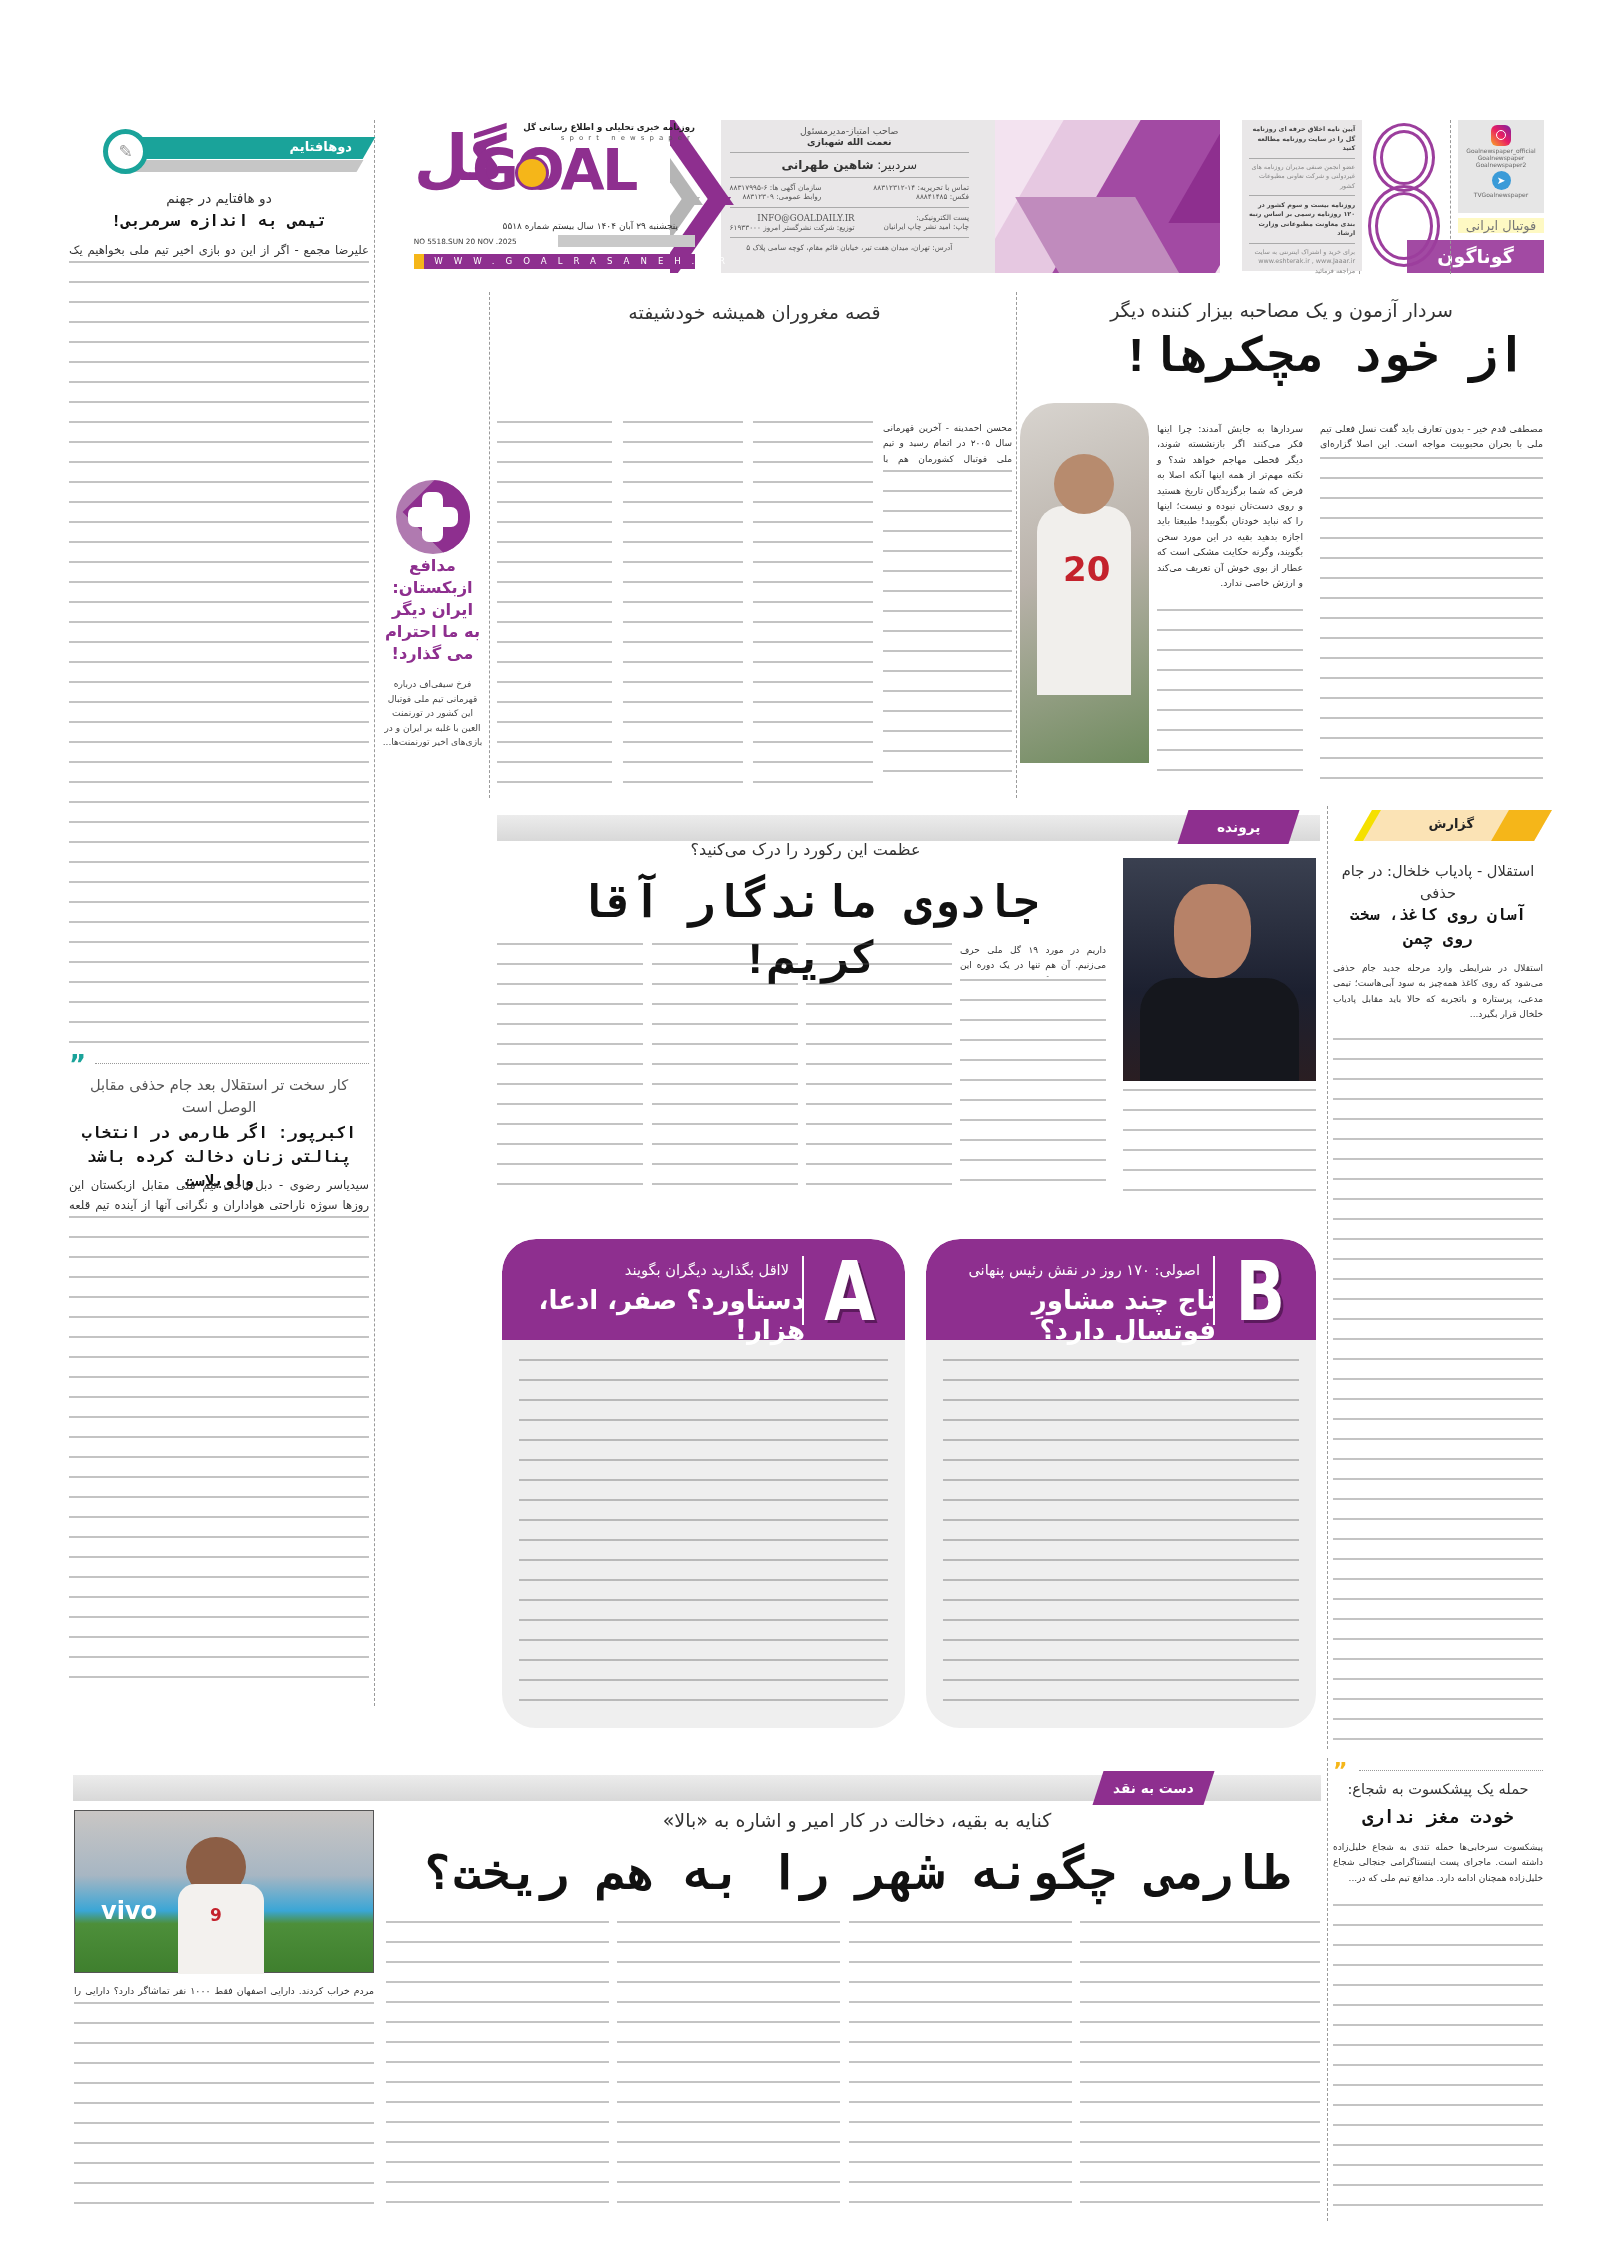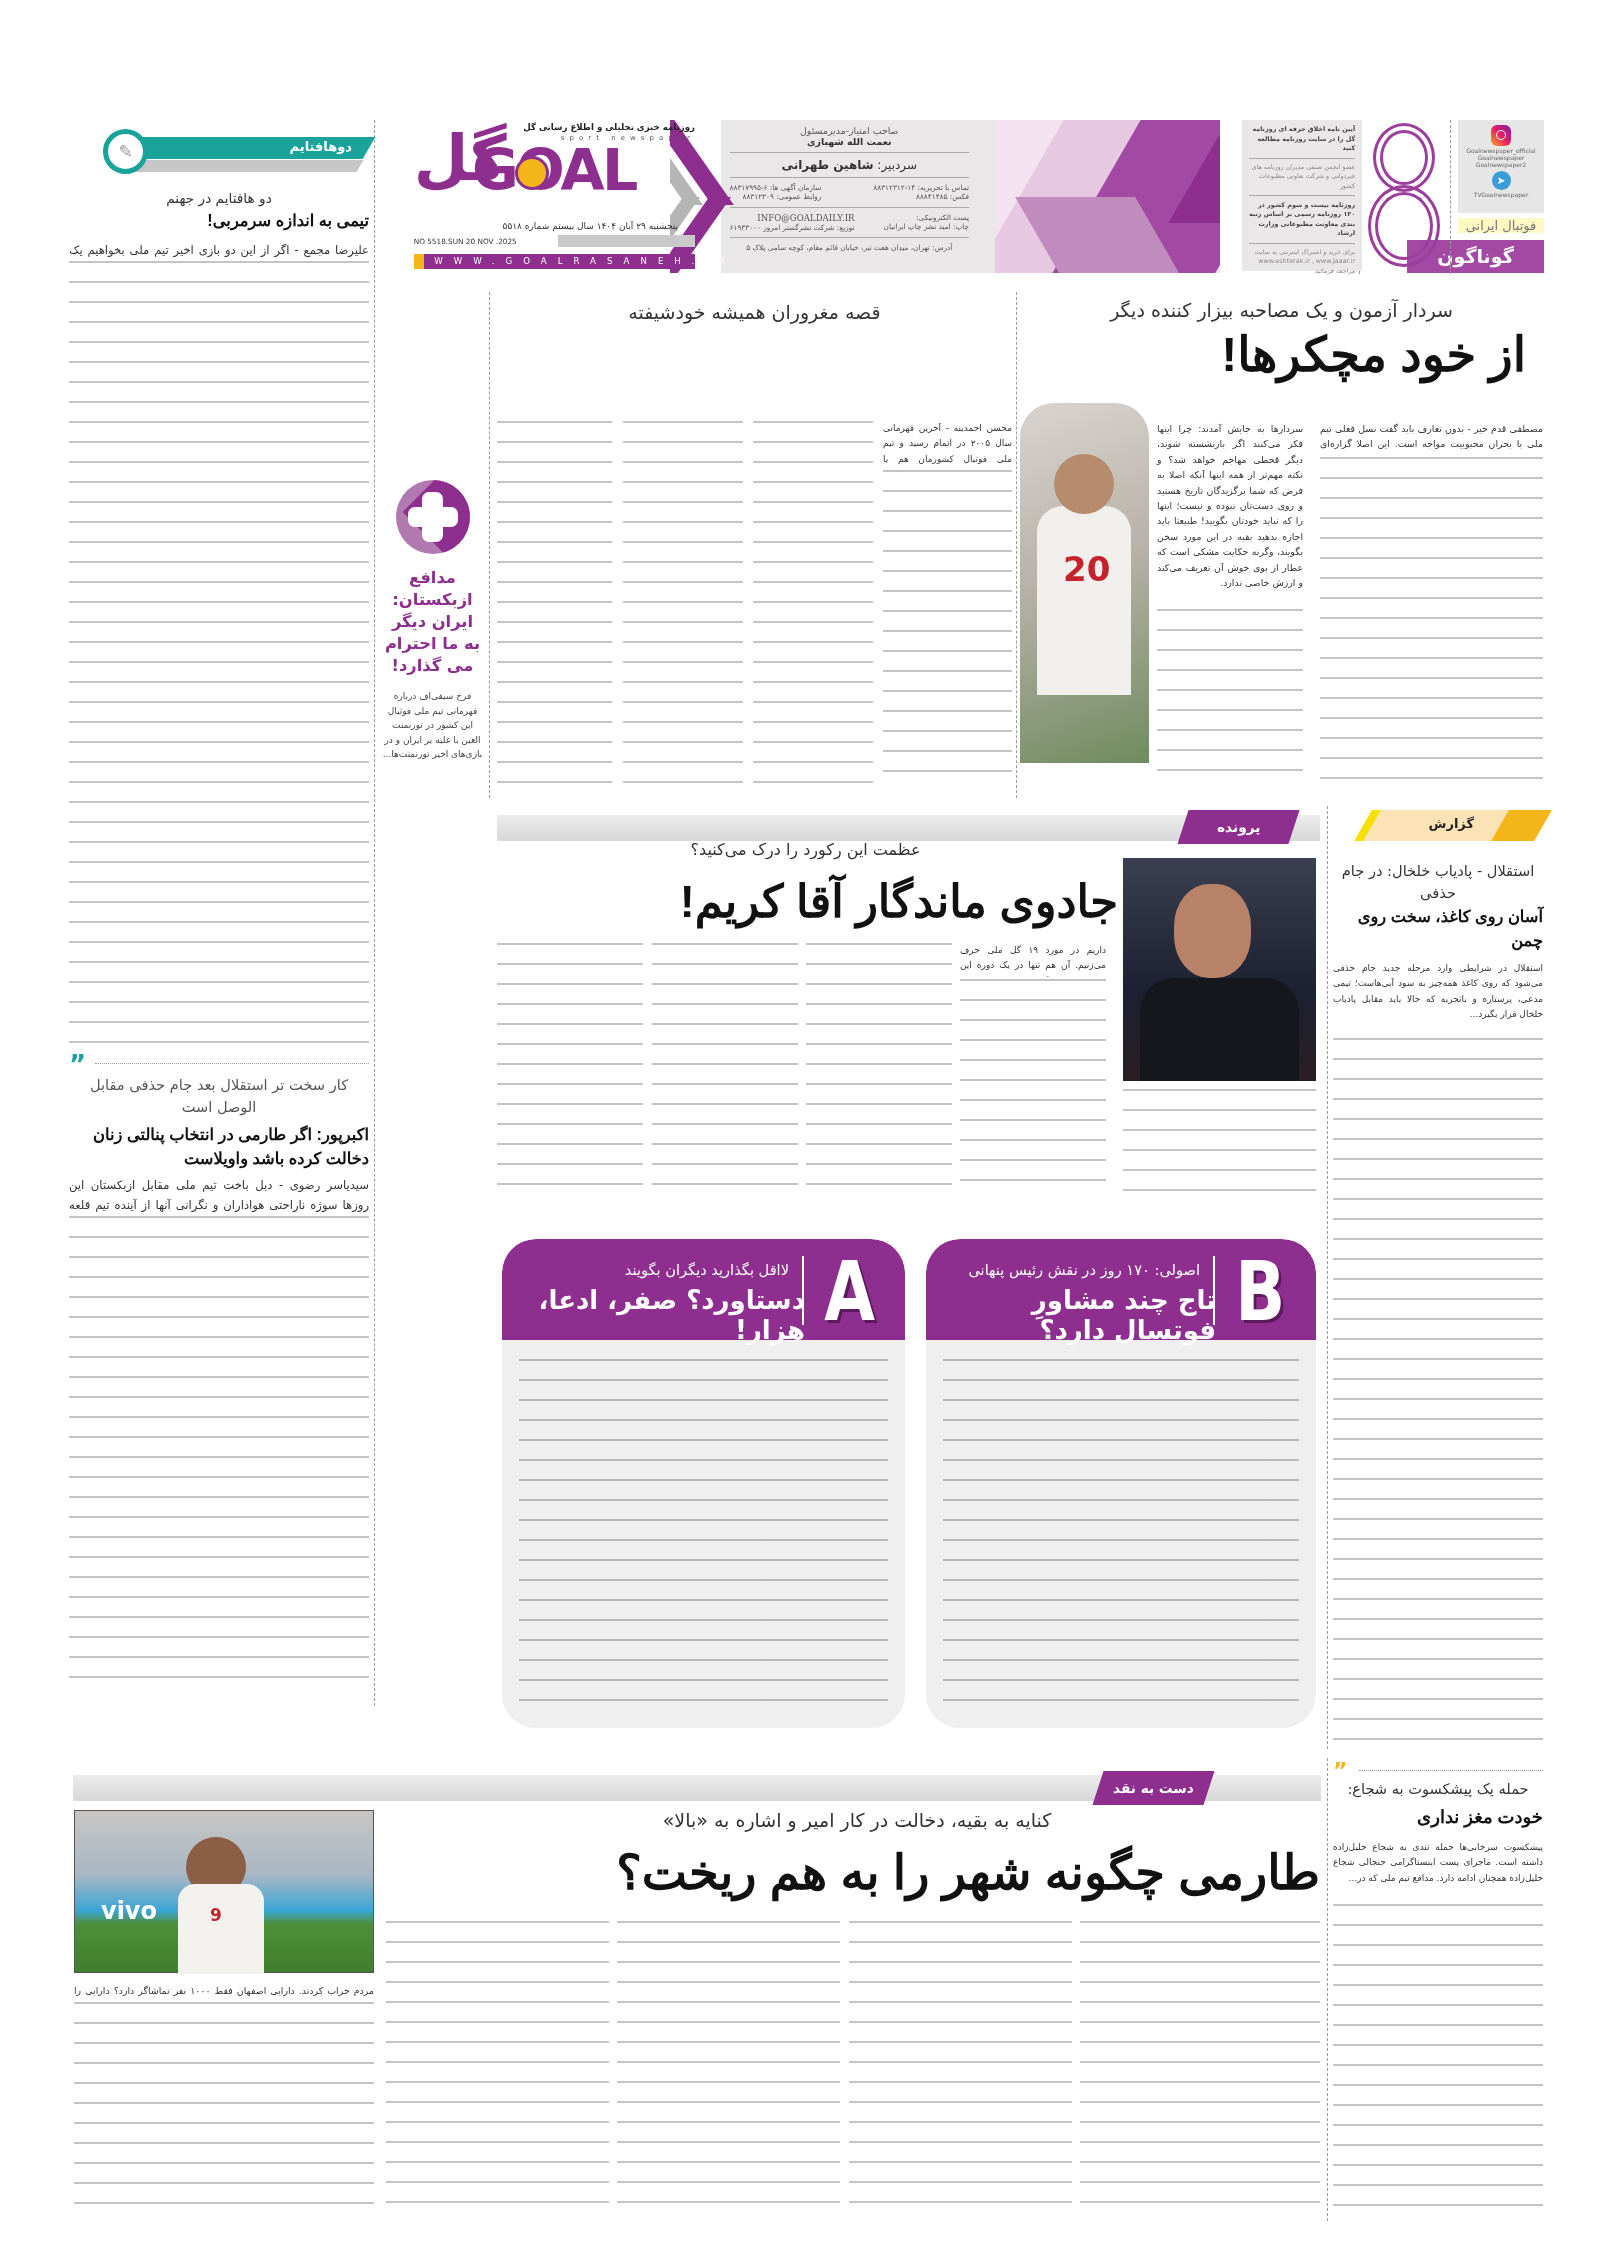--- a/index.html
+++ b/index.html
@@ -4,21 +4,21 @@
 <style>
   * { box-sizing: border-box; margin: 0; padding: 0; }
   html, body { width: 1621px; height: 2261px; background: #fff; overflow: hidden; }
   body { font-family: "DejaVu Sans", sans-serif; color: #222; direction: rtl; position: relative; }
   .abs { position: absolute; }
   .dash-v { position: absolute; width: 0; border-left: 1.7px dashed #9a9a9a; }
   .dash-h { position: absolute; height: 0; border-top: 1.7px dashed #9a9a9a; }
   .body-text { font-size: 11.6px; line-height: 20px; text-align: justify; color: #333; font-family: "DejaVu Sans", sans-serif; }
   .lines { position: absolute; background-image: repeating-linear-gradient(to bottom, #555 0 1.7px, transparent 1.7px 20px); opacity: .35; }
   .kicker { font-family: "DejaVu Sans", sans-serif; color: #333; text-align: center; }
-  .headline { font-family: Liberation Sans, sans-serif; font-weight: 900; color: #111; text-align: right; letter-spacing: -0.9px; }
+  .headline { font-family: Liberation Mono, monospace; font-weight: 900; color: #111; text-align: center; letter-spacing: -0.9px; }
   .purple { color: #8e2f8f; }
 
   
   .mast-box { background: #e9e7e8; }
   .social { background:#e6e6e6; }
   .tag-purple { background:#8e2f8f; color:#fff; font-weight:bold; }
   .photo { background: linear-gradient(160deg,#d8d4cf 0%,#b9b2aa 45%,#6f8b5e 100%); overflow:hidden; }
   .photo-dark { background: linear-gradient(180deg,#3a4050 0%,#1c2030 60%,#2a1e22 100%); }
   .pitch { background: linear-gradient(180deg,#c9c6c4 0%,#a7b6c3 40%,#3aa6d6 62%,#4d8f3a 70%,#3f7f2e 100%); }
 
@@ -155,21 +155,21 @@
   <div class="body-text" style="position:absolute; left:0; right:0; top:1055px; height:39px; overflow:hidden;">سیدیاسر رضوی - دبل باخت تیم ملی مقابل ازبکستان این روزها سوژه ناراحتی هواداران و نگرانی آنها از آینده تیم قلعه نویی در جام جهانی است...</div>
   <div class="lines" style="left:0; right:0; top:1096px; height:480px;"></div>
 </div>
 
 <div class="abs" style="left:382px; top:480px; width:101px; height:343px;">
   <div style="margin:0 auto; width:74px; height:74px; border-radius:50%; background:#b07ab0; position:relative; overflow:hidden;">
     <div style="position:absolute; right:-17px; bottom:-17px; width:60px; height:94px; background:#8e2f8f; transform:rotate(-45deg);"></div>
     <div style="position:absolute; left:26.6px; top:12px; width:20.6px; height:50px; background:#fff; border-radius:6.9px;"></div>
     <div style="position:absolute; left:12px; top:26.6px; width:50px; height:20.6px; background:#fff; border-radius:6.9px;"></div>
   </div>
-  <div class="purple" style="margin-top:13px; font-size:16.3px; font-weight:900; line-height:22px; text-align:center;">مدافع ازبکستان: ایران دیگر به ما احترام می گذارد!</div>
+  <div class="purple" style="margin-top:1px; font-size:16.3px; font-weight:900; line-height:22px; text-align:center;">مدافع ازبکستان: ایران دیگر به ما احترام می گذارد!</div>
   <div style="margin-top:12px; font-size:9px; line-height:14.6px; color:#444; text-align:center;">فرخ سیفی‌اف درباره قهرمانی تیم ملی فوتبال این کشور در تورنمنت العین با غلبه بر ایران و در بازی‌های اخیر تورنمنت‌ها...</div>
 </div>
 
 <div class="abs" style="left:1020px; top:292px; width:523px; height:506px;">
   <div class="kicker" style="position:absolute; right:0; left:0; top:6.9px; font-size:19px;">سردار آزمون و یک مصاحبه بیزار کننده دیگر</div>
   <div class="headline" style="position:absolute; right:17px; top:34px; font-size:48px;">از خود مچکرها!</div>
   <div class="abs photo" style="left:0; top:111px; width:129px; height:360px; border-radius:34px 34px 0 0;">
     <div style="position:absolute; left:17px; top:103px; width:94px; height:189px; background:#f1efec; border-radius:26px 26px 0 0;"></div>
     <div style="position:absolute; left:43px; top:146px; font-size:34px; font-weight:900; color:#c4222c;">20</div>
     <div style="position:absolute; left:34px; top:51px; width:60px; height:60px; border-radius:50%; background:#b78b6e;"></div>

